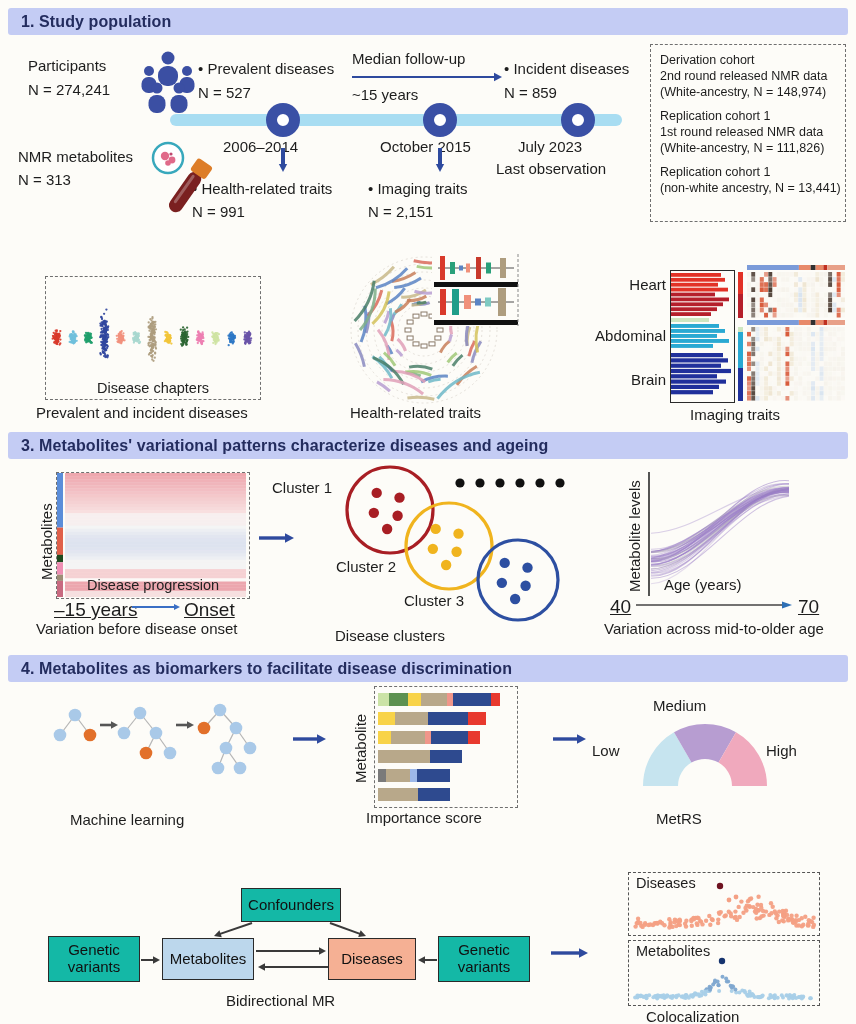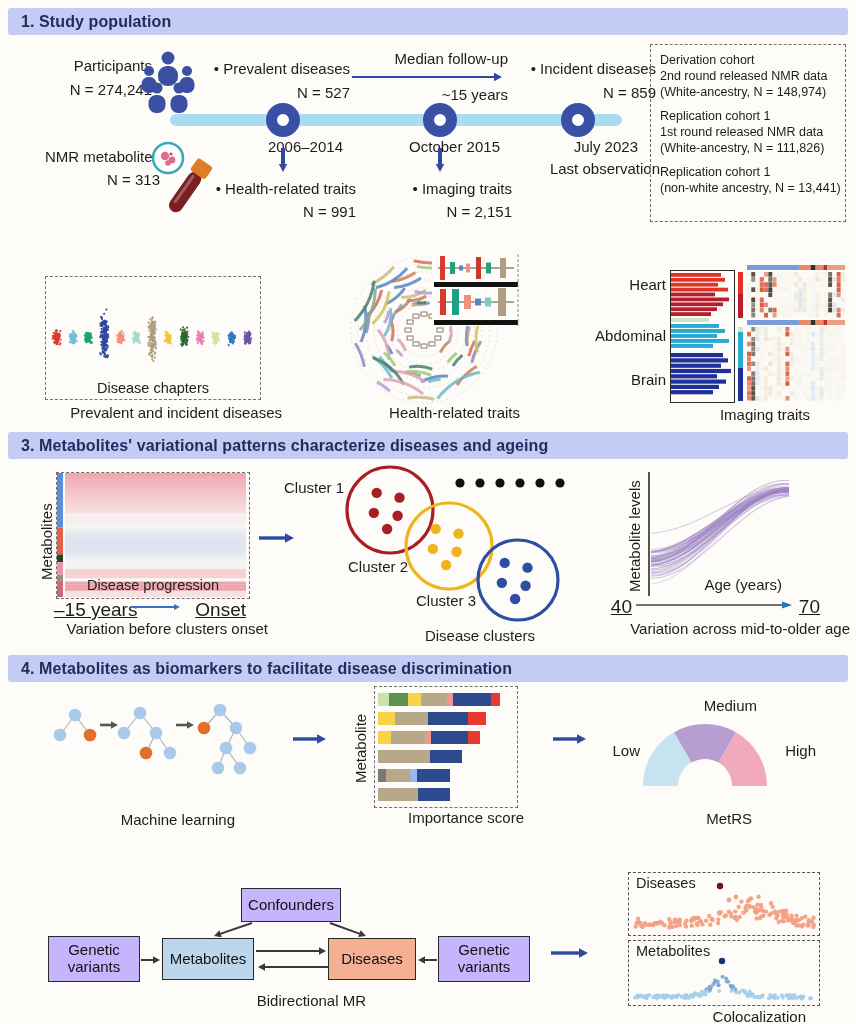--- a/index.html
+++ b/index.html
@@ -1,25 +1,25 @@
 <!DOCTYPE html>
 <html><head>
 <meta charset="utf-8">
 <style>
   html,body{margin:0;padding:0;background:#ffffff;}
   #fig{position:relative;width:856px;height:1024px;background:#fdfcf8;
        font-family:"Liberation Sans","DejaVu Sans",sans-serif;color:#1d1d1d;overflow:hidden;}
   .band{position:absolute;left:8px;right:8px;height:27px;background:#c4ccf4;border-radius:3px;
         display:flex;align-items:center;padding-left:13px;box-sizing:border-box;}
   .band span{font-size:16px;font-weight:700;color:#232c5e;letter-spacing:.1px;}
-  .t{position:absolute;font-size:15px;line-height:1.25;text-align:right;white-space:nowrap;color:#1d1d1d;}
+  .t{position:absolute;font-size:15px;line-height:1.25;text-align:left;white-space:nowrap;color:#1d1d1d;}
   .sm{font-size:19px;text-decoration:underline;}
   .vt{position:absolute;writing-mode:vertical-rl;transform:rotate(180deg);font-size:15px;text-align:center;color:#1d1d1d;}
   .dashed{position:absolute;border:1.5px dashed #6f6f6f;box-sizing:border-box;background:transparent;}
-  .fbox{position:absolute;border:1.6px solid #2a2a2a;background:#c4b5fd;display:flex;align-items:center;
+  .fbox{position:absolute;border:1.6px solid #2a2a2a;background:#14b8a6;display:flex;align-items:center;
         justify-content:center;text-align:center;font-size:15px;line-height:1.12;box-sizing:border-box;color:#111;}
   .donut{position:absolute;width:12px;height:12px;border:11px solid #3a50a5;border-radius:50%;background:#fff;}
   .tl{position:absolute;left:170px;top:114px;width:452px;height:12px;border-radius:6px;background:#a8ddf2;}
   svg{position:absolute;display:block;}
   .inbox-label{position:absolute;left:0;right:0;bottom:3px;text-align:center;font-size:14.5px;color:#222;}
 </style>
 </head>
 <body>
 
 <div id="fig">
@@ -2023,21 +2023,21 @@
         <rect x="8" y="120.9" width="181" height="3.1" fill="rgba(228,140,150,0.25)"></rect>
       </svg>
     <div class="inbox-label" style="bottom:5px">Disease progression</div>
   </div>
   <div class="t sm" style="left:54px;top:598px;width:74px">–15 years</div>
   <svg id="ax3" style="left:128px;top:601px" width="58" height="13">
       <line x1="4" y1="6" x2="48.4" y2="6" stroke="#3a6fc4" stroke-width="1.8" stroke-linecap="butt"></line>
       <polygon points="52,6 46,9.120000000000001 46,2.88" fill="#3a6fc4"></polygon>
     </svg>
   <div class="t sm" style="left:184px;top:598px;width:62px">Onset</div>
-  <div class="t" style="left:36px;top:620px;width:232px">Variation before clusters onset</div>
+  <div class="t" style="left:36px;top:620px;width:232px">Variation before disease onset</div>
 
   <svg id="arr3" style="left:256px;top:528px" width="48" height="20">
       <line x1="3" y1="10" x2="32.6" y2="10" stroke="#2e4a9e" stroke-width="3.4" stroke-linecap="butt"></line>
       <polygon points="38,10 29,14.68 29,5.32" fill="#2e4a9e"></polygon>
     </svg>
 
   <svg id="clus" style="left:285px;top:462px" width="300" height="168">
       <circle cx="105" cy="48" r="43" fill="none" stroke="#a81e24" stroke-width="3.2"></circle>
       <circle cx="91.7" cy="30.900000000000002" r="5.2" fill="#a81e24"></circle>
       <circle cx="114.5" cy="35.65" r="5.2" fill="#a81e24"></circle>

